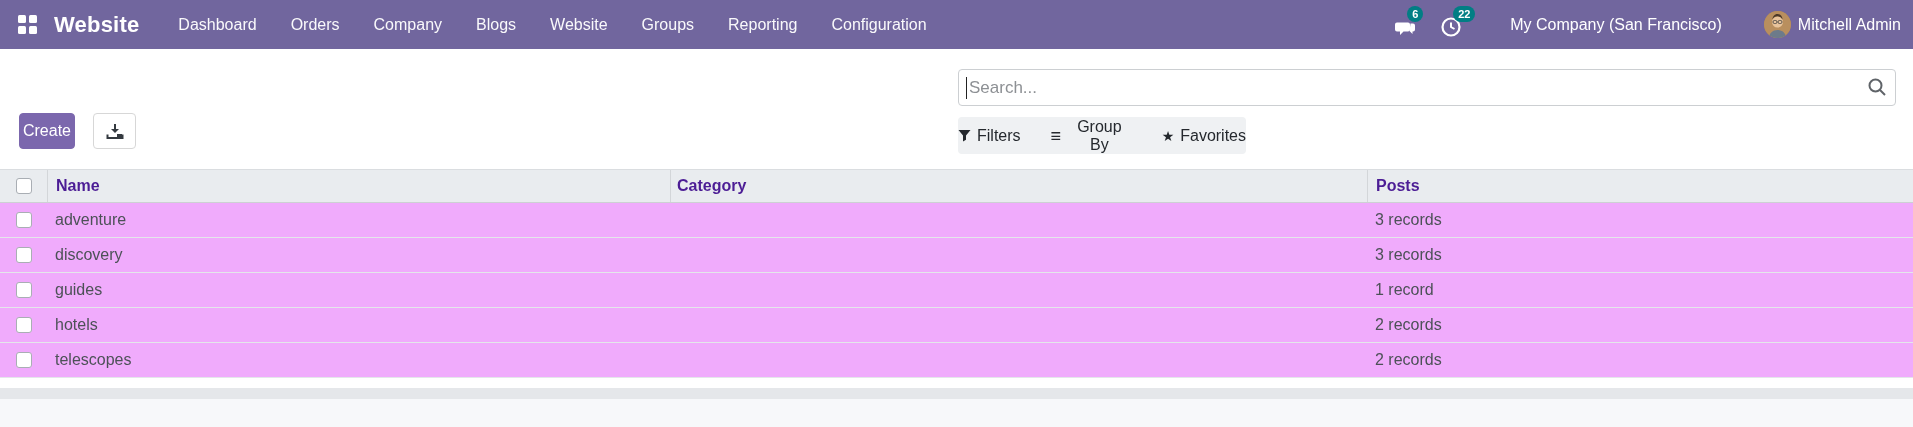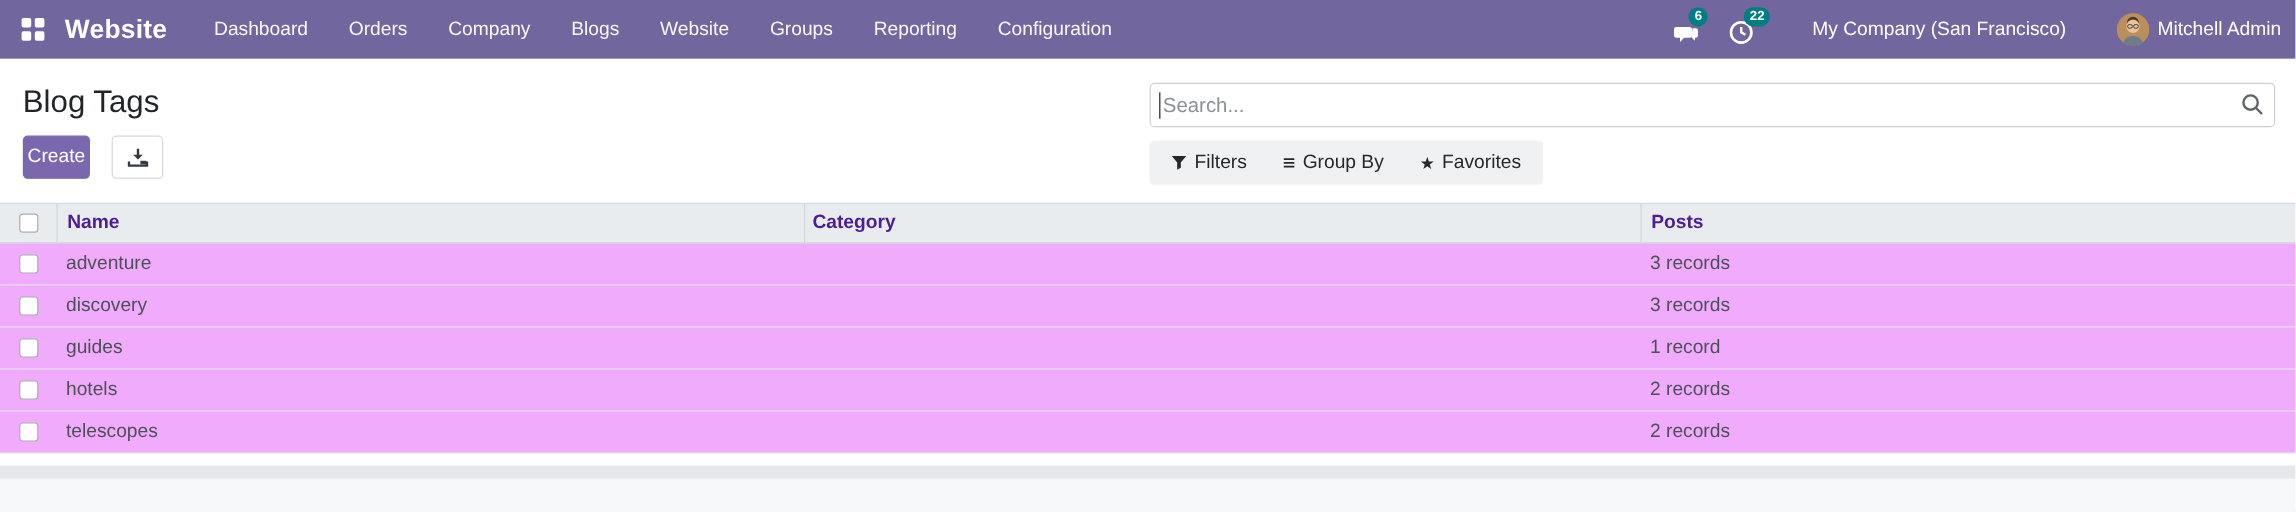--- a/index.html
+++ b/index.html
@@ -61,21 +61,21 @@
   }
   .search-box input {
     width: 100%; height: 100%; border: none; outline: none;
     padding: 0 40px 0 10px; font-size: 17px; color: #555;
     font-family: inherit; background: transparent;
   }
   .search-box input::placeholder { color: #8d9094; opacity: 1; }
   .search-caret { position: absolute; left: 7px; top: 7px; width: 1px; height: 22px; background: #222; }
   .search-icon-btn { position: absolute; right: 8px; top: 7px; }
   .filter-bar {
-    position: absolute; left: 958px; top: 68px; width: 328px; height: 37px;
+    position: absolute; left: 958px; top: 68px; width: 288px; height: 37px;
     background: #eff1f3; border-radius: 4px;
     display: flex; align-items: center; justify-content: center; gap: 30px;
   }
   .filter-item { display: flex; align-items: center; gap: 6px; font-size: 16px; color: #24282d; }
   .glyph-icon { font-size: 14px; color: #24282d; line-height: 1; }
   .glyph-icon.lines { font-size: 18px; font-weight: bold; }
   .pager { position: absolute; right: 14px; top: 68px; height: 37px; display: flex; align-items: center; }
   .pager-value { font-size: 16px; color: #4a4e52; margin-right: 30px; cursor: pointer; }
   .pager-btn { width: 22px; height: 22px; display: flex; align-items: center; justify-content: center; margin-left: 12px; }
 
@@ -153,21 +153,20 @@
           <rect x="14" y="9.5" width="4" height="3" rx="1.4" fill="none" stroke="#3a3a3a" stroke-width=".8"></rect>
           <path d="M5 27c0-5 4-8 8.5-8s8.5 3 8.5 8z" fill="#6d7b8a"></path>
         </svg>
       </span>
       <span>Mitchell Admin</span>
     </button>
   </div>
 </header>
 
 <section class="control-panel">
-  <h1 class="page-title">Blog Tags</h1>
 
   <button class="btn-create">Create</button>
   <button class="btn-export">
     <svg width="18" height="17" viewBox="0 0 18 17">
       <path d="M9 1v8" stroke="#343a40" stroke-width="2" fill="none"></path>
       <path d="M5 6l4 4 4-4z" fill="#343a40"></path>
       <path d="M1.5 11.5v3.5h15v-3.5" stroke="#343a40" stroke-width="2" fill="none"></path>
       <rect x="11" y="11" width="5" height="3" fill="#343a40"></rect>
     </svg>
   </button>

